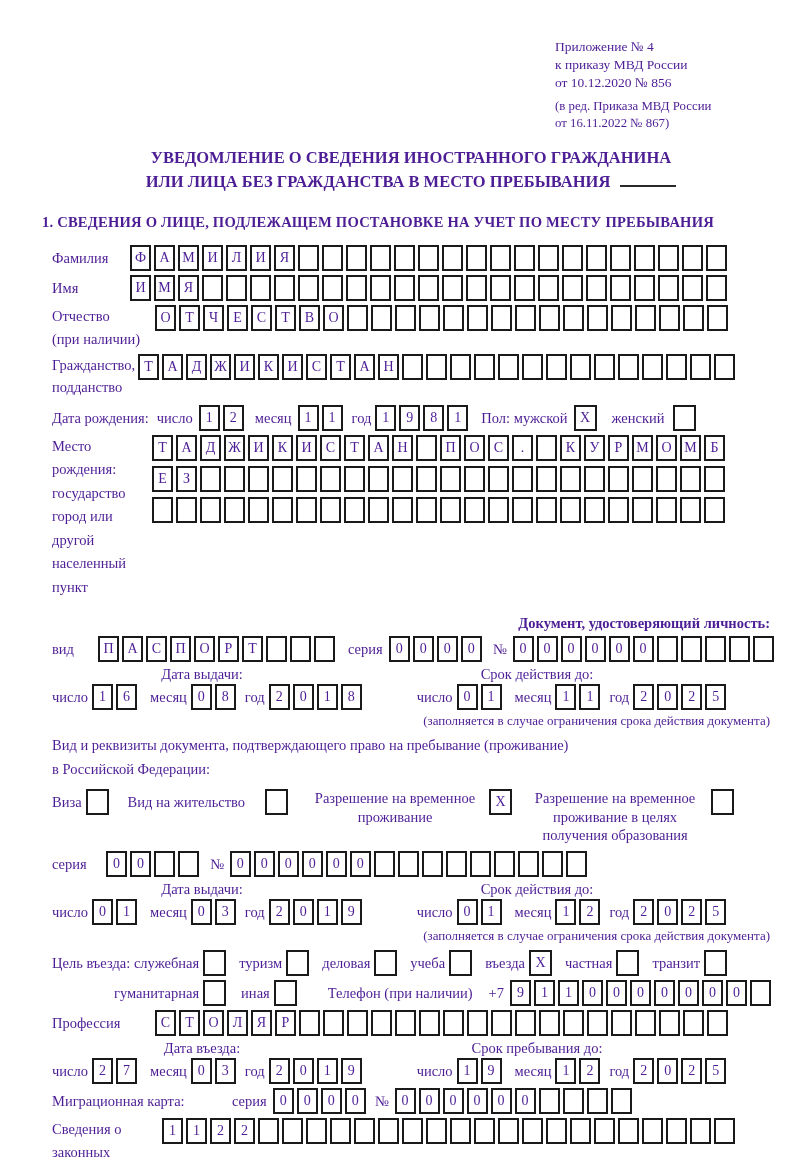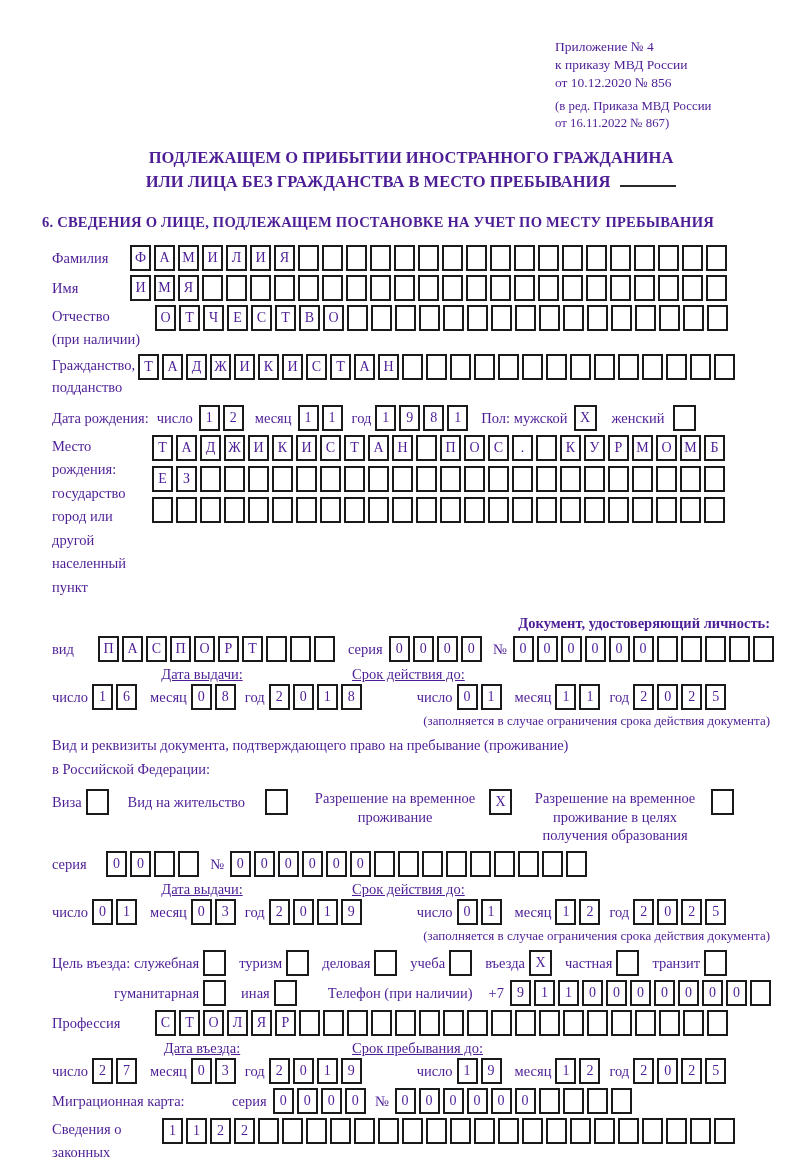--- a/index.html
+++ b/index.html
@@ -30,23 +30,23 @@
   .cell {
     width:17px; height:22px; border:2px solid #1a1a1a; margin-right:3px;
     font-size:14px; line-height:22px; text-align:center; display:inline-block;
     flex:none; background:#fff;
   }
   .cb .cell { width:19px; }
   .stack { display:flex; flex-direction:column; }
   .stack .cells { margin-bottom:5px; }
 
   .center-heading { text-align:right; font-weight:bold; font-size:14.5px; margin:16px 0 4px; }
-  .date-hdr { margin-bottom:1px;text-decoration:underline; }
+  .date-hdr { margin-bottom:1px; }
   .dh1 { width:300px; text-align:center; font-size:14.5px; }
-  .dh2 { width:370px; text-align:left; font-size:14.5px; }
+  .dh2 { width:370px; text-align:center; font-size:14.5px; }
   .dgroup { display:inline-flex; align-items:flex-start; flex:none; }
   .dgroup.right { margin-left:52px; }
   .note { font-size:13px; text-align:right; margin:-1px 0 6px; }
 
   .plain { font-size:14.5px; line-height:1.5; margin-bottom:2px; }
   .opt-center { font-size:14.5px; line-height:1.3; text-align:center; flex:none; }
   .cbrow { align-items:flex-start; margin-top:8px; margin-bottom:6px; }
 </style>
 </head>
 <body>
@@ -56,27 +56,27 @@
   <div class="top-right">
     <div>Приложение № 4</div>
     <div>к приказу МВД России</div>
     <div>от 10.12.2020 № 856</div>
     <div class="rev rev-gap">(в ред. Приказа МВД России</div>
     <div class="rev">от 16.11.2022 № 867)</div>
   </div>
 
 
   <div class="title">
-    <div>ПОДЛЕЖАЩЕМ О ПРИБЫТИИ ИНОСТРАННОГО ГРАЖДАНИНА</div>
+    <div>УВЕДОМЛЕНИЕ О СВЕДЕНИЯ ИНОСТРАННОГО ГРАЖДАНИНА</div>
     <div>
       <span>ИЛИ ЛИЦА БЕЗ ГРАЖДАНСТВА В МЕСТО ПРЕБЫВАНИЯ</span><span class="blank-line"></span>
     </div>
   </div>
 
-  <div class="sec1">6. СВЕДЕНИЯ О ЛИЦЕ, ПОДЛЕЖАЩЕМ ПОСТАНОВКЕ НА УЧЕТ ПО МЕСТУ ПРЕБЫВАНИЯ</div>
+  <div class="sec1">1. СВЕДЕНИЯ О ЛИЦЕ, ПОДЛЕЖАЩЕМ ПОСТАНОВКЕ НА УЧЕТ ПО МЕСТУ ПРЕБЫВАНИЯ</div>
 
   <div class="row">
     <span class="lbl w78">Фамилия</span>
     <span class="cells">
         <span class="cell">Ф</span>
         <span class="cell">А</span>
         <span class="cell">М</span>
         <span class="cell">И</span>
         <span class="cell">Л</span>
         <span class="cell">И</span>

